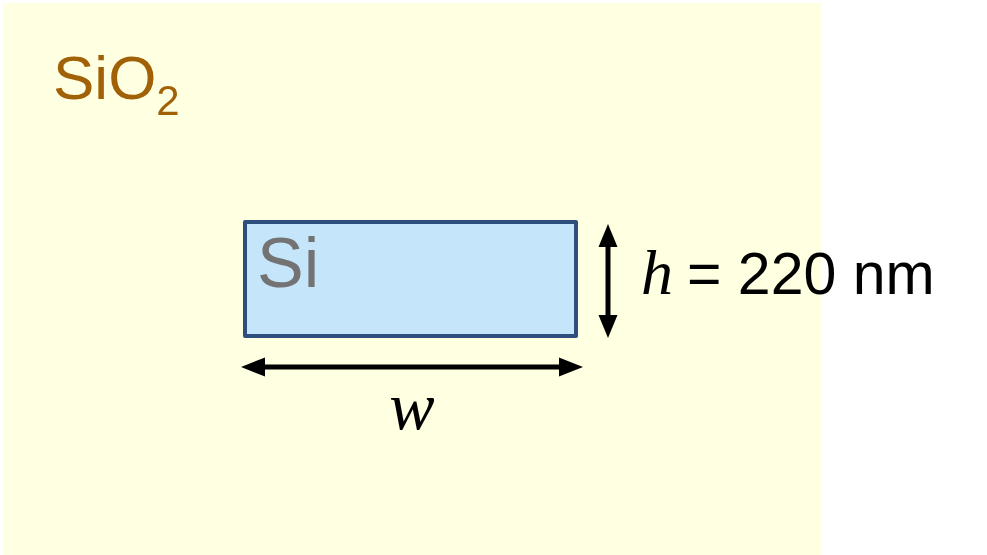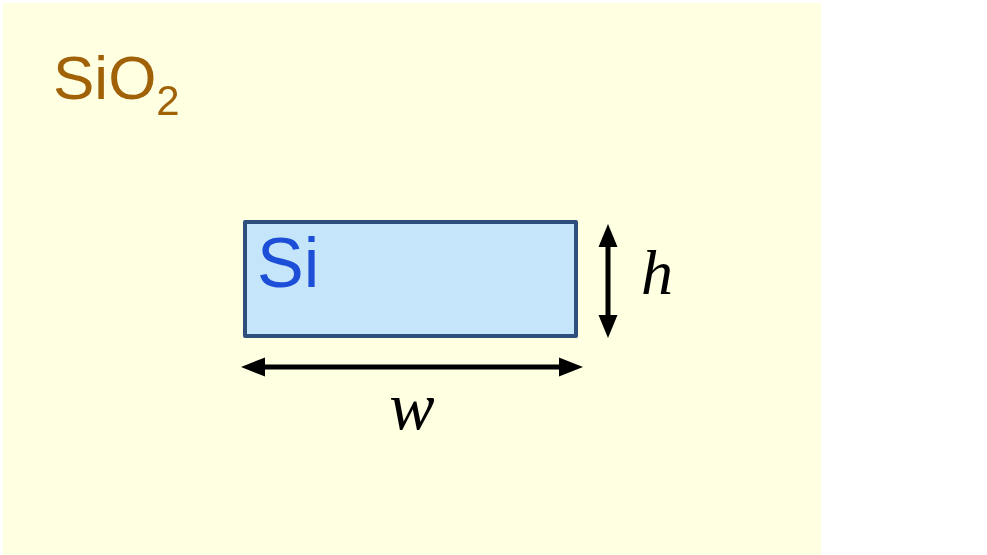--- a/index.html
+++ b/index.html
@@ -43,21 +43,21 @@
     background: #C5E5FA;
     border: 4px solid #2E4E7E;
     border-radius: 2px;
   }
   .core-label {
     position: absolute;
     left: 10px;
     top: 4px;
     font-size: 70px;
     line-height: 1.0;
-    color: #1d4ed8;
+    color: #737373;
   }
   .dim-arrow { position: absolute; }
   .height-arrow { left: 593px; top: 223px; }
   .width-arrow  { left: 240px; top: 352px; }
   .height-label {
     position: absolute;
     left: 641px;
     top: 238px;
     display: flex;
     align-items: baseline;
@@ -100,20 +100,21 @@
   </div>
 
   <svg class="dim-arrow height-arrow" width="30" height="116" viewBox="0 0 30 116">
     <line x1="15" y1="18" x2="15" y2="98" stroke="#000000" stroke-width="5"></line>
     <polygon points="15,1 5.5,24 24.5,24" fill="#000000"></polygon>
     <polygon points="15,115 5.5,92 24.5,92" fill="#000000"></polygon>
   </svg>
 
   <div class="height-label">
     <span class="height-symbol">h</span>
+    <span class="height-value">= 220 nm</span>
   </div>
 
   <svg class="dim-arrow width-arrow" width="344" height="30" viewBox="0 0 344 30">
     <line x1="20" y1="15" x2="324" y2="15" stroke="#000000" stroke-width="5"></line>
     <polygon points="1,15 25,5.5 25,24.5" fill="#000000"></polygon>
     <polygon points="343,15 319,5.5 319,24.5" fill="#000000"></polygon>
   </svg>
 
   <div class="width-label">w</div>
 

